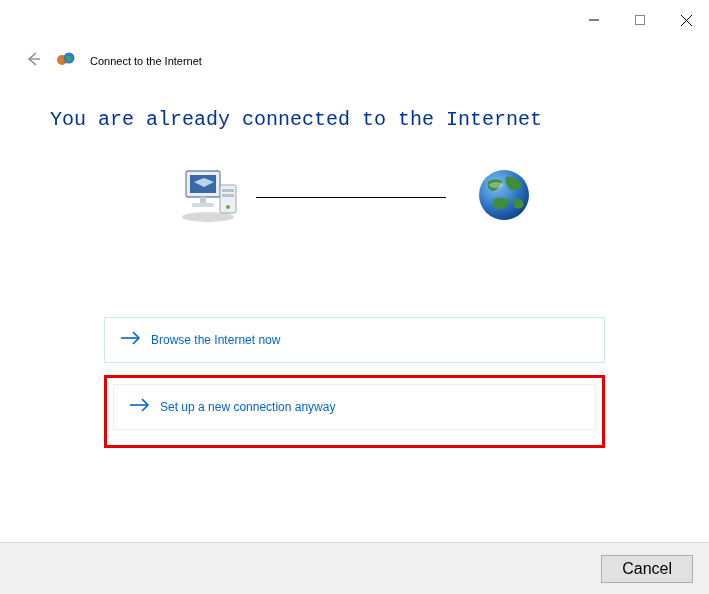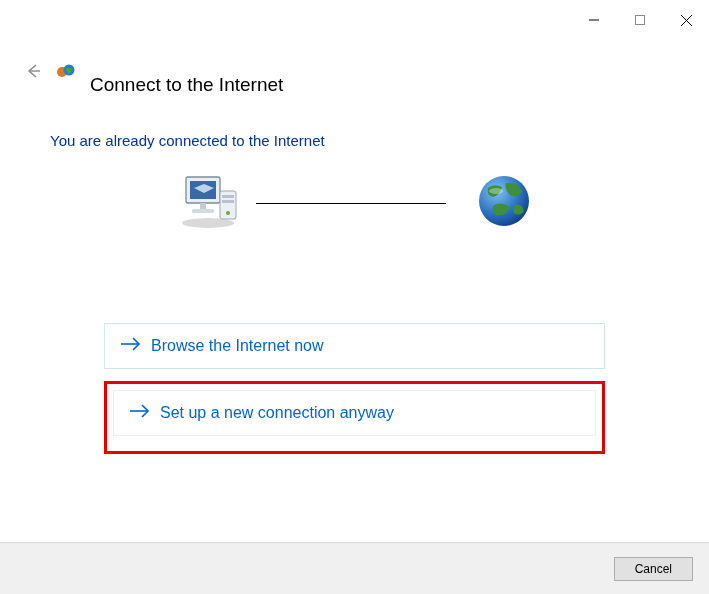--- a/index.html
+++ b/index.html
@@ -30,33 +30,33 @@
     .tb-btn svg { display: block; }
     .header {
       display: flex;
       align-items: center;
       padding: 18px 24px 8px 24px;
       gap: 14px;
     }
     .back-arrow { color: #606060; }
     .header-icon { display: inline-block; }
     .header-title {
-      font-size: 19px;
+      font-size: 11px;
       color: #000;
-      margin-top: 24px;
     }
     .content {
       flex: 1;
       padding: 28px 50px 0 50px;
     }
     .heading {
       color: #003399;
-      font-size: 15px;
+      font-size: 20px;
       font-weight: 400;
-      margin-bottom: 24px;
+      margin-bottom: 36px;
+      font-family: Liberation Mono, monospace;
     }
     .illustration {
       display: flex;
       align-items: center;
       justify-content: center;
       gap: 0;
       margin: 0 auto 90px auto;
     }
     .computer-svg { margin-right: 14px; }
     .line {
@@ -74,21 +74,21 @@
       align-items: center;
       gap: 10px;
       cursor: pointer;
       margin-bottom: 12px;
     }
     .option-item .opt-arrow {
       color: #0066cc;
     }
     .option-item .opt-label {
       color: #0066cc;
-      font-size: 16px;
+      font-size: 12px;
     }
     .highlight {
       border: 3px solid #e60000;
       padding: 6px;
       margin-bottom: 12px;
     }
     .highlight .option-item {
       border: 1px solid #eceff1;
       margin-bottom: 9px;
     }
@@ -98,21 +98,21 @@
       height: 52px;
       display: flex;
       align-items: center;
       justify-content: flex-end;
       padding: 0 16px;
     }
     .cancel-btn {
       background: #e1e1e1;
       border: 1px solid #adadad;
       padding: 4px 20px;
-      font-size: 12px;
+      font-size: 16px;
       font-family: inherit;
       cursor: pointer;
     }
   </style>
 </head>
 <body>
 
 <div class="titlebar">
   <div class="tb-btn">
     <svg width="10" height="10" viewBox="0 0 10 10">

